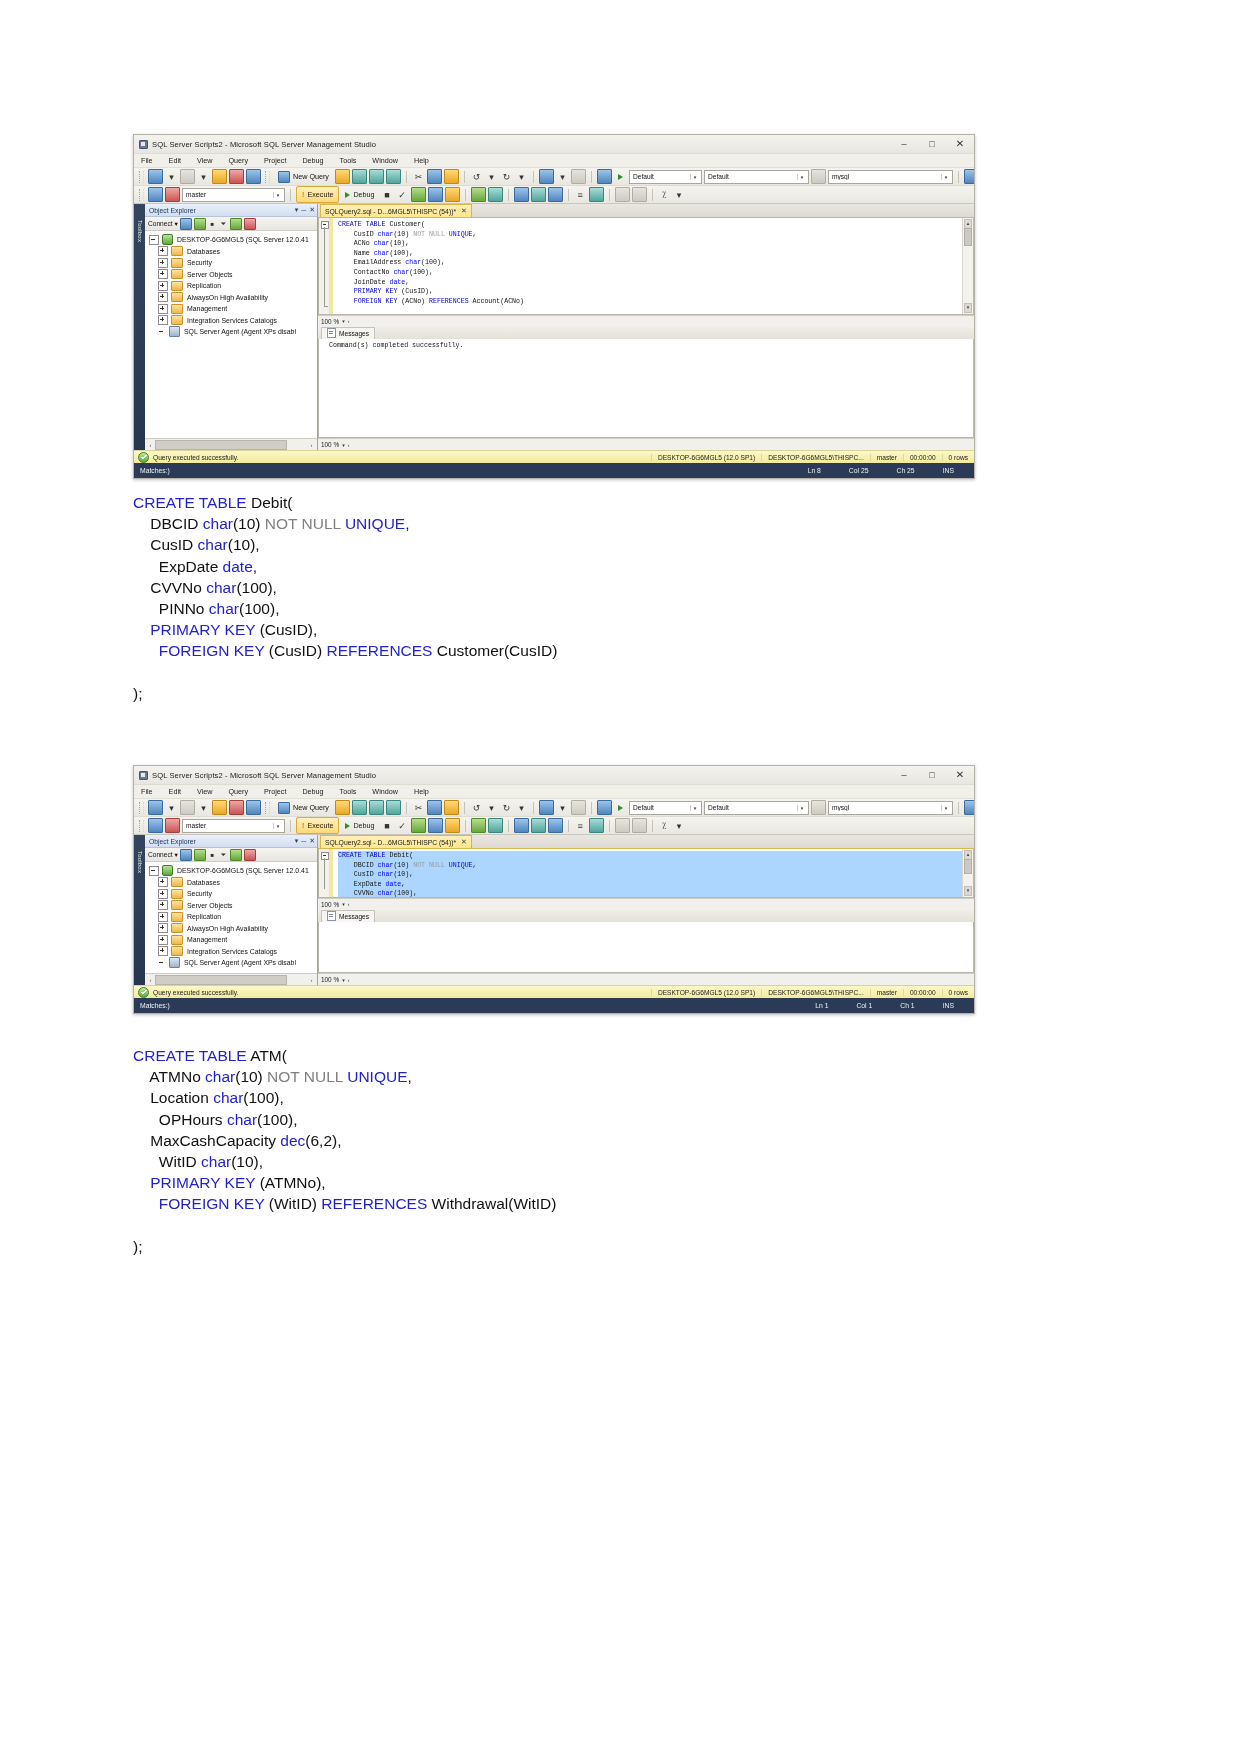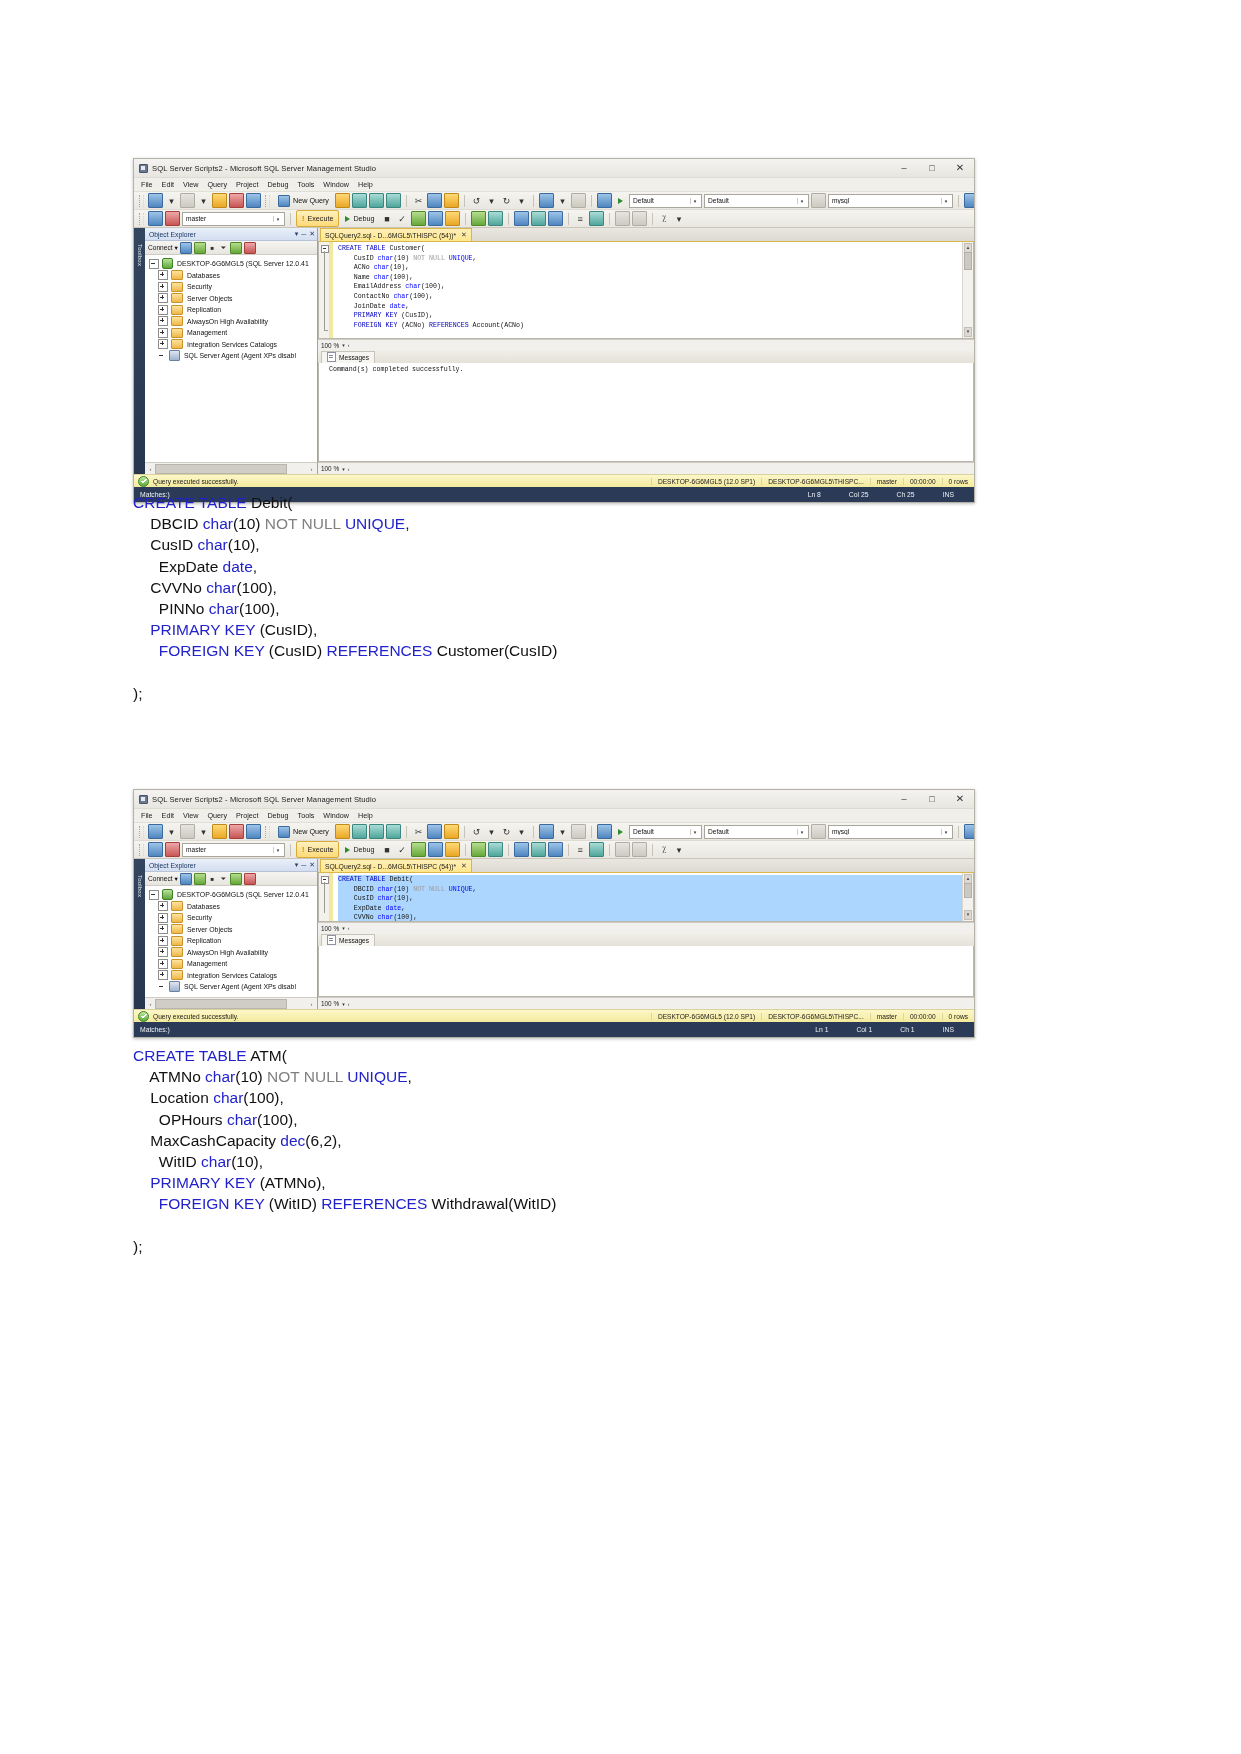--- a/index.html
+++ b/index.html
@@ -1,33 +1,33 @@
 <!DOCTYPE html>
 <html><head>
 <meta charset="utf-8">
 <style>
   html,body{margin:0;padding:0;background:#ffffff;}
   body{width:1241px;height:1754px;position:relative;font-family:"Liberation Sans",sans-serif;-webkit-font-smoothing:none;}
 
   
   .ssms{position:absolute;width:840px;background:#a16207;border:1px solid #b5b2a8;
-        box-shadow:0 1px 3px rgba(0,0,0,.25);overflow:hidden;font-size:7.5px;color:#1a1a1a;margin-top:24px;}
+        box-shadow:0 1px 3px rgba(0,0,0,.25);overflow:hidden;font-size:7.5px;color:#1a1a1a;}
   .ssms .titlebar{height:18px;background:linear-gradient(#f4f3f0,#e8e6e0);display:flex;align-items:center;
         padding:0 0 0 5px;border-bottom:1px solid #dedbd3;}
   .ssms .title-ico{width:9px;height:9px;margin-right:4px;flex:none;position:relative;}
   .ssms .title-ico:before{content:"";position:absolute;inset:0;background:#6a7a92;
         border:1px solid #46536b;border-radius:1px;}
   .ssms .title-ico:after{content:"";position:absolute;left:2px;top:2px;width:4px;height:4px;background:#e8e8ee;}
   .ssms .title-txt{font-size:7.6px;color:#1b1b1b;letter-spacing:.1px;white-space:nowrap;}
   .ssms .wbtns{margin-left:auto;display:flex;height:18px;}
   .ssms .wbtn{width:28px;height:18px;display:flex;align-items:center;justify-content:center;
         font-size:9px;color:#333;line-height:1;}
   .ssms .wbtn.close{font-size:10px;}
 
-  .ssms .menubar{height:13px;background:#f0efea;display:flex;align-items:center;gap:9px;padding:0 7px;
+  .ssms .menubar{height:13px;background:#f0efea;display:flex;align-items:center;gap:16px;padding:0 7px;
         border-bottom:1px solid #e2dfd7;font-size:7.2px;color:#1b1b1b;}
   .ssms .menubar span{white-space:nowrap;}
 
   .ssms .tbrow{height:17px;background:linear-gradient(#f5f4f0,#e9e7e0);display:flex;align-items:center;
         gap:2px;padding:0 3px;border-bottom:1px solid #dedbd3;}
   .ssms .tbrow2{height:17px;background:linear-gradient(#f5f4f0,#e9e7e0);display:flex;align-items:center;
         gap:2px;padding:0 3px;border-bottom:1px solid #c9c6be;}
   .grip{width:3px;height:12px;border-left:1px dotted #a9a69e;border-right:1px dotted #d8d5cd;margin:0 2px;flex:none;}
   .sep{width:1px;height:12px;background:#c6c3bb;margin:0 3px;flex:none;}
   .ic{width:13px;height:13px;border-radius:1px;flex:none;position:relative;}

